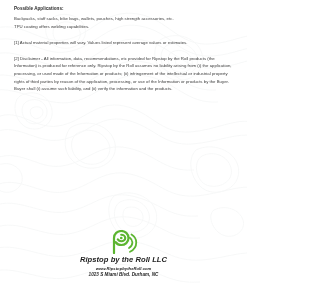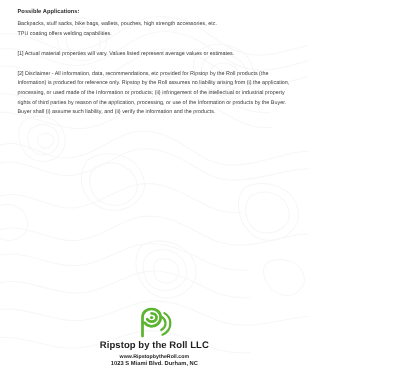--- a/index.html
+++ b/index.html
@@ -67,23 +67,24 @@
   }
   .para.disclaimer {
     line-height: 1.78;
   }
 
   
   #footer {
     position: absolute;
     left: 0;
     right: 0;
-    bottom: 2px;
+    bottom: 18px;
     width: 247px;
     text-align: center;
+    font-style: italic;
   }
   #logo-wrap {
     width: 247px;
     display: flex;
     justify-content: center;
     align-items: center;
     margin-bottom: 1px;
   }
   #logo-svg { display: block; }
   .company {

